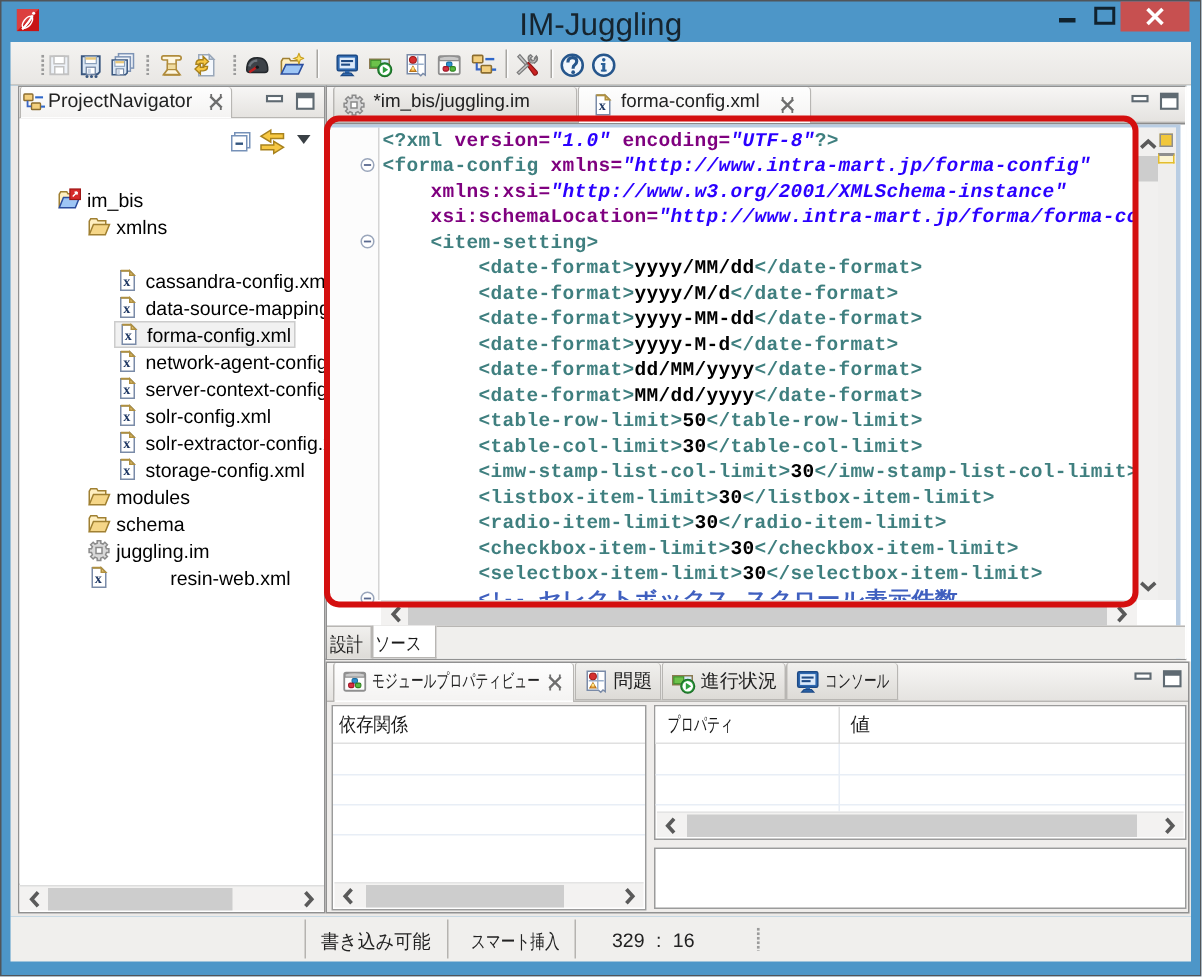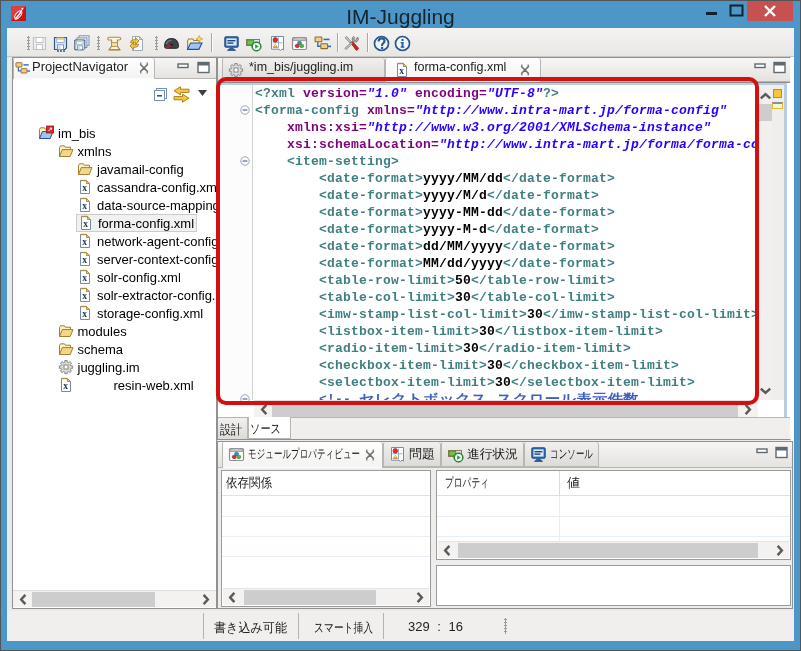--- a/index.html
+++ b/index.html
@@ -341,28 +341,20 @@
             </div>
           </div>
           <div class="trow" style="top: 20px;">
             <div class="hit" style="left: 43.5px;">
               <svg style="width:16px;height:16px;flex:none;margin-right:4px">
                 <use href="#i-folder"></use>
               </svg>
               <span class="tlabel">xmlns</span>
             </div>
           </div>
-          <div class="trow" style="top: 38px;">
-            <div class="hit" style="left: 63px;">
-              <svg style="width:16px;height:16px;flex:none;margin-right:4px">
-                <use href="#i-folder"></use>
-              </svg>
-              <span class="tlabel">javamail-config</span>
-            </div>
-          </div>
           <div class="trow" style="top: 56px;">
             <div class="hit" style="left: 63px;">
               <svg style="width:16px;height:16px;flex:none;margin-right:4px">
                 <use href="#i-xml"></use>
               </svg>
               <span class="tlabel">cassandra-config.xml</span>
             </div>
           </div>
           <div class="trow" style="top: 74px;">
             <div class="hit" style="left: 63px;">

